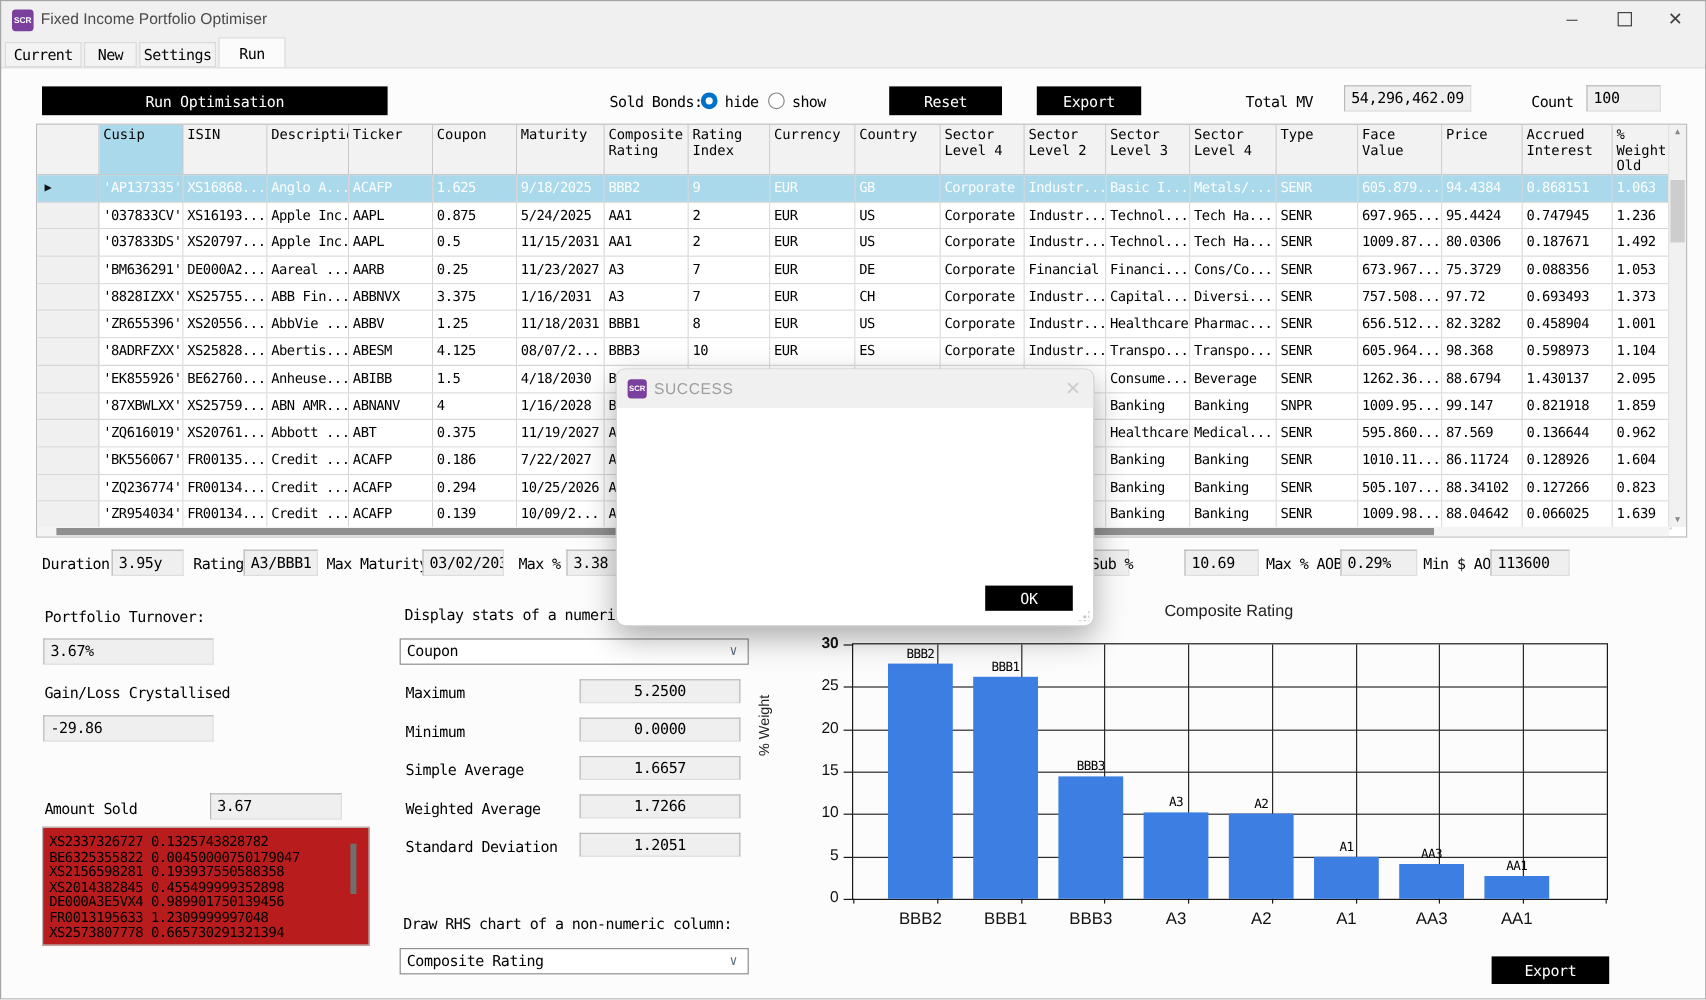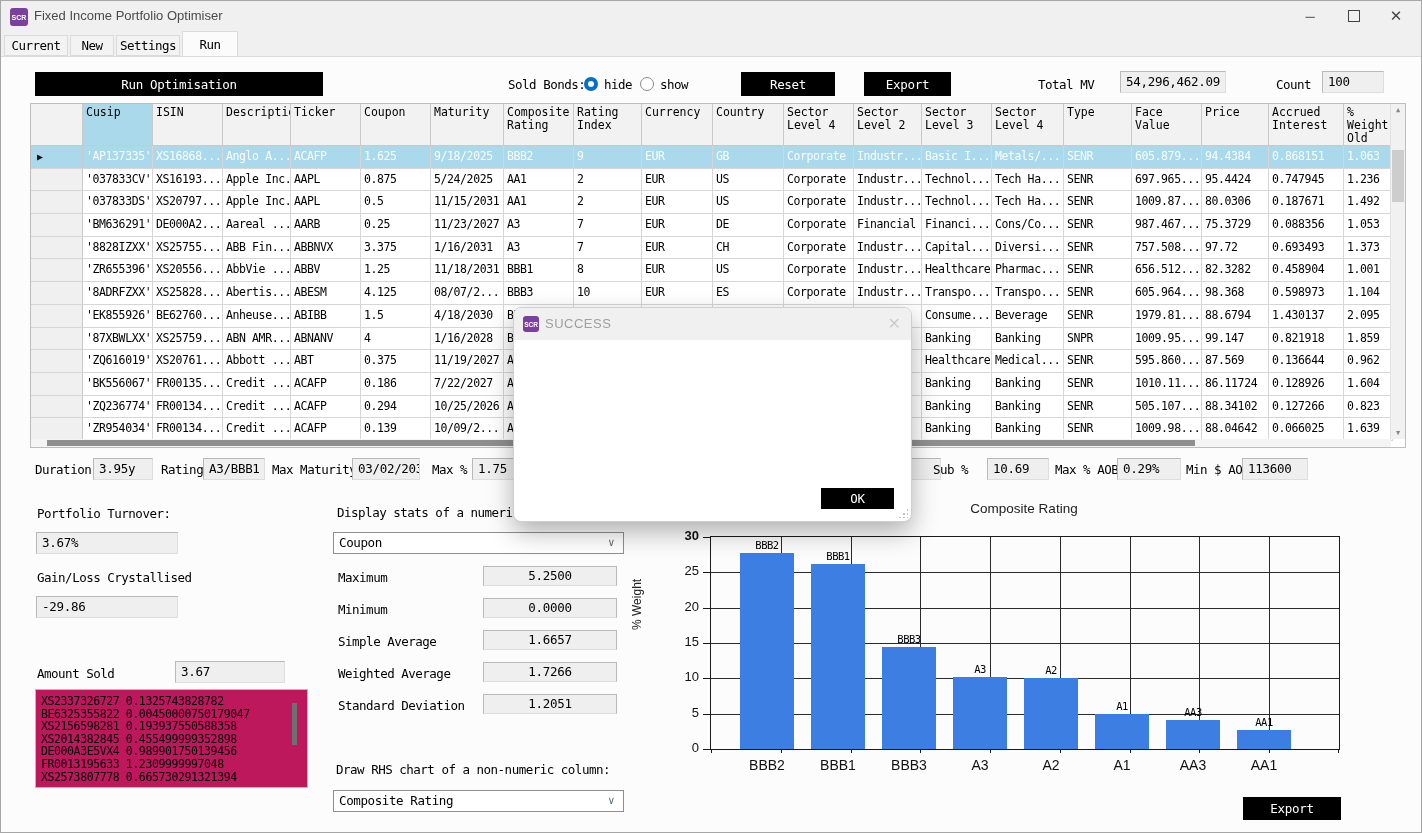--- a/index.html
+++ b/index.html
@@ -60,21 +60,21 @@
   .dlg-logo{position:absolute;left:9px;top:8px;width:16px;height:16px;border-radius:3px;background:#7b3f9d;color:#fff;
           font:bold 6.5px "Liberation Sans",sans-serif;display:flex;align-items:center;justify-content:center}
   .dlg-title{position:absolute;left:31px;top:8px;font:13px "Liberation Sans",sans-serif;color:#9e9e9e;letter-spacing:.5px}
   .dlg-close{position:absolute;right:10px;top:6px;color:#ccc;font-size:16px;font-family:"Liberation Sans",sans-serif}
   .dlg-msg{position:absolute;left:29px;top:72px;font-size:12px;letter-spacing:-0.2px;white-space:nowrap}
   .dlg-ok{left:307px;top:180px;width:73px;height:21px}
   .grip{position:absolute;right:3px;bottom:3px;width:10px;height:10px;
         background:radial-gradient(circle,#c0c0c0 1px,transparent 1.4px);background-size:4px 4px;
         clip-path:polygon(100% 0,100% 100%,0 100%)}
   
-  #soldbox{position:absolute;left:35px;top:689px;width:273px;height:99px;background:#be185d;border:1px solid #b9b9b9;
+  #soldbox{position:absolute;left:35px;top:689px;width:273px;height:99px;background:#b91c1c;border:1px solid #b9b9b9;
         box-sizing:border-box;overflow:hidden;padding:5px 2px 0 5px}
   .soldline{font-size:11.5px;letter-spacing:-0.4px;line-height:12.6px;white-space:nowrap}
   .tathumb{position:absolute;left:292px;top:703px;width:5px;height:42px;background:#6f6f6f}
   
   .statbox{position:absolute;box-sizing:border-box;width:134px;height:20px;background:#efefef;border:1px solid #b9b9b9;
         border-bottom-color:#dedede;font-size:12.5px;letter-spacing:-0.3px;line-height:18px;text-align:center}
   
   #plot{position:absolute;left:710px;top:536px;width:628px;height:212px;border:1px solid #1a1a1a;box-sizing:content-box}
   .chart-title{position:absolute;left:710px;top:501px;width:628px;text-align:center;
         font:13.5px "Liberation Sans",sans-serif;color:#222}
@@ -226,21 +226,21 @@
       <div class="gc" style="width: 73px;">11/23/2027</div>
       <div class="gc" style="width: 70px;">A3</div>
       <div class="gc" style="width: 68px;">7</div>
       <div class="gc" style="width: 71px;">EUR</div>
       <div class="gc" style="width: 71px;">DE</div>
       <div class="gc" style="width: 70px;">Corporate</div>
       <div class="gc" style="width: 68px;">Financial</div>
       <div class="gc" style="width: 70px;">Financi...</div>
       <div class="gc" style="width: 72px;">Cons/Co...</div>
       <div class="gc" style="width: 68px;">SENR</div>
-      <div class="gc" style="width: 70px;">987.467...</div>
+      <div class="gc" style="width: 70px;">673.967...</div>
       <div class="gc" style="width: 67px;">75.3729</div>
       <div class="gc" style="width: 75px;">0.088356</div>
       <div class="gc" style="width: 49px;">1.053</div>
     </div>
     <div class="grow">
       <div class="gsel" style="width: 52px;"></div>
       <div class="gc" style="width: 70px;">'8828IZXX'</div>
       <div class="gc" style="width: 70px;">XS25755...</div>
       <div class="gc" style="width: 68px;">ABB Fin...</div>
       <div class="gc" style="width: 70px;">ABBNVX</div>
@@ -314,21 +314,21 @@
       <div class="gc" style="width: 73px;">4/18/2030</div>
       <div class="gc" style="width: 70px;">BB</div>
       <div class="gc" style="width: 68px;"></div>
       <div class="gc" style="width: 71px;"></div>
       <div class="gc" style="width: 71px;"></div>
       <div class="gc" style="width: 70px;"></div>
       <div class="gc" style="width: 68px;"></div>
       <div class="gc" style="width: 70px;">Consume...</div>
       <div class="gc" style="width: 72px;">Beverage</div>
       <div class="gc" style="width: 68px;">SENR</div>
-      <div class="gc" style="width: 70px;">1979.81...</div>
+      <div class="gc" style="width: 70px;">1262.36...</div>
       <div class="gc" style="width: 67px;">88.6794</div>
       <div class="gc" style="width: 75px;">1.430137</div>
       <div class="gc" style="width: 49px;">2.095</div>
     </div>
     <div class="grow">
       <div class="gsel" style="width: 52px;"></div>
       <div class="gc" style="width: 70px;">'87XBWLXX'</div>
       <div class="gc" style="width: 70px;">XS25759...</div>
       <div class="gc" style="width: 68px;">ABN AMR...</div>
       <div class="gc" style="width: 70px;">ABNANV</div>
@@ -446,23 +446,23 @@
   </div>
   </div>
 
 <div class="lbl" style="left:35px;top:462px">Duration</div>
 <div class="fld" style="left:93px;top:458px;width:60px">3.95y</div>
 <div class="lbl" style="left:161px;top:462px">Rating</div>
 <div class="fld" style="left:203px;top:458px;width:62px">A3/BBB1</div>
 <div class="lbl" style="left:272px;top:462px">Max Maturity</div>
 <div class="fld" style="left:352px;top:458px;width:68px">03/02/2034</div>
 <div class="lbl" style="left:432px;top:462px">Max %</div>
-<div class="fld" style="left:472px;top:458px;width:48px">1.75</div>
+<div class="fld" style="left:472px;top:458px;width:48px">3.38</div>
 <div class="fld" style="left:893px;top:458px;width:48px"></div>
-<div class="lbl" style="left:933px;top:462px">Sub %</div>
+<div class="lbl" style="left:909px;top:462px">Sub %</div>
 <div class="fld" style="left:987px;top:458px;width:62px">10.69</div>
 <div class="lbl" style="left:1055px;top:462px">Max % AOB</div>
 <div class="fld" style="left:1117px;top:458px;width:64px">0.29%</div>
 <div class="lbl" style="left:1186px;top:462px">Min $ AO</div>
 <div class="fld" style="left:1242px;top:458px;width:66px">113600</div>
 
 <div class="lbl" style="left:37px;top:506px">Portfolio Turnover:</div>
 <div class="fld" style="left:36px;top:532px;width:142px">3.67%</div>
 <div class="lbl" style="left:37px;top:570px">Gain/Loss Crystallised</div>
 <div class="fld" style="left:36px;top:596px;width:142px">-29.86</div>

